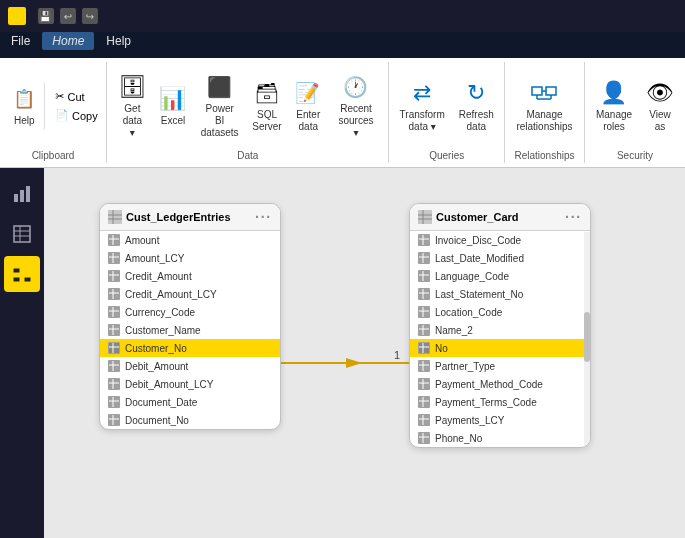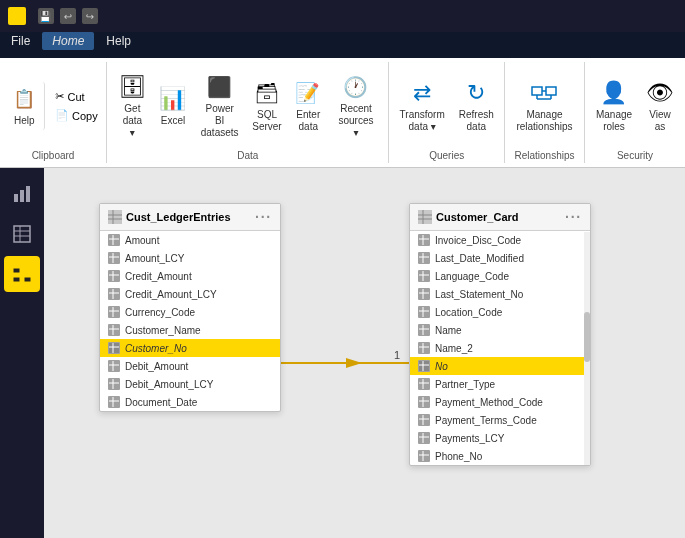--- a/index.html
+++ b/index.html
@@ -143,21 +143,21 @@
       background: #e8e8e8;
       overflow: hidden;
     }
 
     
     .table-card {
       position: absolute;
       width: 182px;
       background: #ffffff;
       border: 1px solid #c0c0c0;
-      border-radius: 2px;
+      border-radius: 10px;
       box-shadow: 0 2px 6px rgba(0,0,0,0.15);
       overflow: hidden;
     }
     .table-header {
       background: #f5f5f5;
       border-bottom: 1px solid #d0d0d0;
       padding: 5px 8px;
       display: flex;
       align-items: center;
       justify-content: space-between;
@@ -172,21 +172,21 @@
     .table-menu { color: #888; cursor: pointer; font-size: 14px; letter-spacing: 1px; }
     .table-rows { overflow-y: auto; max-height: 260px; }
     .table-row {
       display: flex;
       align-items: center;
       padding: 3px 8px;
       font-size: 11px;
       gap: 5px;
       cursor: default;
     }
-    .table-row.selected { background: #ffd700; font-style: italic; }
+    .table-row.selected { background: #ffd700; }
     .field-icon {
       width: 12px;
       height: 12px;
       background: #a0a0a0;
       border-radius: 1px;
       flex-shrink: 0;
       display: flex;
       align-items: center;
       justify-content: center;
       font-size: 8px;
@@ -471,20 +471,30 @@
       <div class="table-row">
         <div class="field-icon">
             <svg width="10" height="10" viewBox="0 0 10 10">
               <rect x="0" y="0" width="10" height="10" fill="#a0a0a0"></rect>
               <line x1="0" y1="4" x2="10" y2="4" stroke="#fff" stroke-width="1"></line>
               <line x1="4" y1="0" x2="4" y2="10" stroke="#fff" stroke-width="1"></line>
             </svg>
           </div>
         <span class="field-name">Document_Date</span>
       </div>
+      <div class="table-row">
+        <div class="field-icon">
+            <svg width="10" height="10" viewBox="0 0 10 10">
+              <rect x="0" y="0" width="10" height="10" fill="#a0a0a0"></rect>
+              <line x1="0" y1="4" x2="10" y2="4" stroke="#fff" stroke-width="1"></line>
+              <line x1="4" y1="0" x2="4" y2="10" stroke="#fff" stroke-width="1"></line>
+            </svg>
+          </div>
+        <span class="field-name">Document_No</span>
+      </div>
     </div>
   </div>
 
   <div class="table-card" style="left:365px; top:35px;">
     <div class="table-header">
       <div class="table-header-left">
         <svg width="14" height="14" viewBox="0 0 14 14">
           <rect x="0" y="0" width="14" height="14" fill="#c8c8c8"></rect>
           <line x1="0" y1="5" x2="14" y2="5" stroke="#888" stroke-width="1"></line>
           <line x1="0" y1="9" x2="14" y2="9" stroke="#888" stroke-width="1"></line>
@@ -546,30 +556,20 @@
         <span class="field-name">Location_Code</span>
       </div>
       <div class="table-row">
         <div class="field-icon">
             <svg width="10" height="10" viewBox="0 0 10 10">
               <rect x="0" y="0" width="10" height="10" fill="#a0a0a0"></rect>
               <line x1="0" y1="4" x2="10" y2="4" stroke="#fff" stroke-width="1"></line>
               <line x1="4" y1="0" x2="4" y2="10" stroke="#fff" stroke-width="1"></line>
             </svg>
           </div>
-        <span class="field-name">Name</span>
-      </div>
-      <div class="table-row">
-        <div class="field-icon">
-            <svg width="10" height="10" viewBox="0 0 10 10">
-              <rect x="0" y="0" width="10" height="10" fill="#a0a0a0"></rect>
-              <line x1="0" y1="4" x2="10" y2="4" stroke="#fff" stroke-width="1"></line>
-              <line x1="4" y1="0" x2="4" y2="10" stroke="#fff" stroke-width="1"></line>
-            </svg>
-          </div>
         <span class="field-name">Name_2</span>
       </div>
       <div class="table-row selected">
         <div class="field-icon">
             <svg width="10" height="10" viewBox="0 0 10 10">
               <rect x="0" y="0" width="10" height="10" fill="#888"></rect>
               <line x1="0" y1="4" x2="10" y2="4" stroke="#fff" stroke-width="1"></line>
               <line x1="4" y1="0" x2="4" y2="10" stroke="#fff" stroke-width="1"></line>
             </svg>
           </div>

